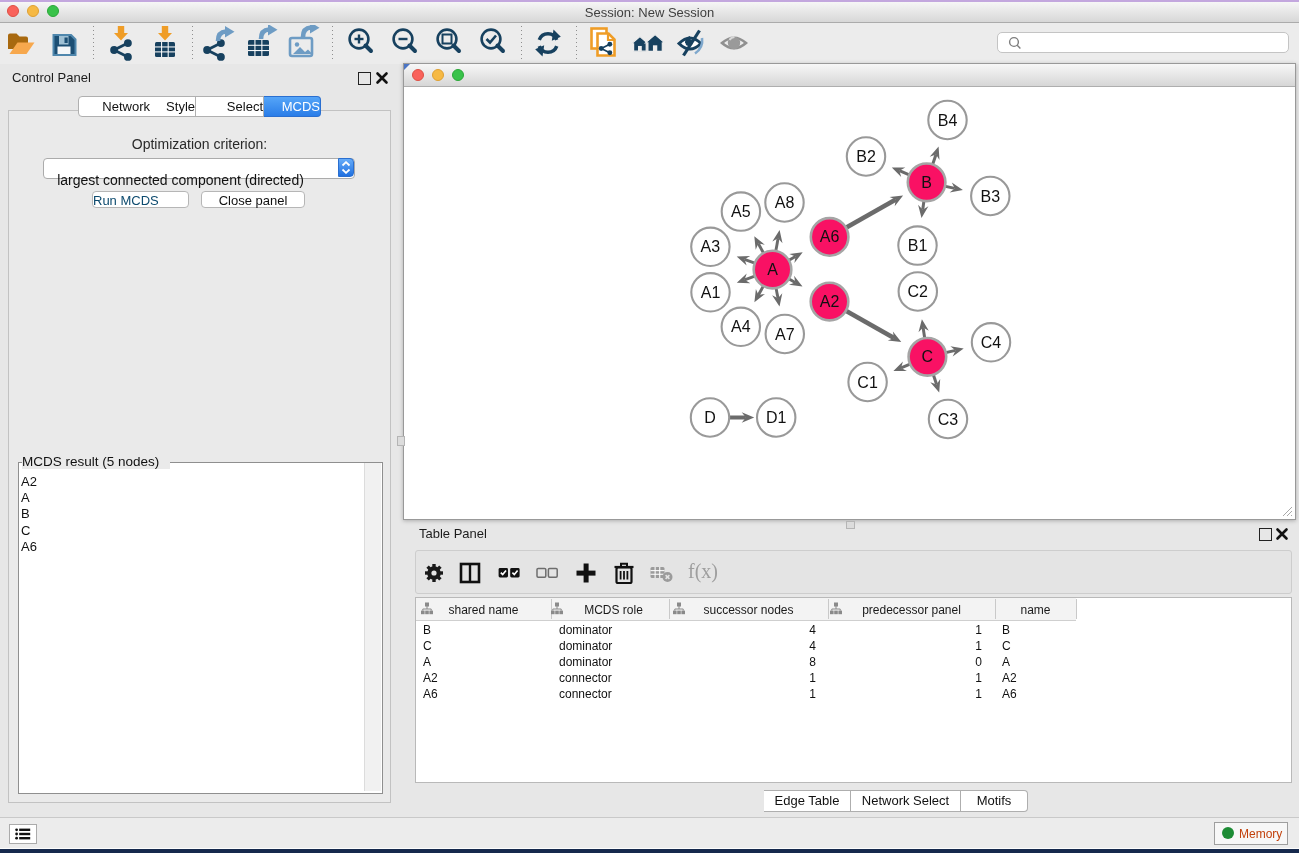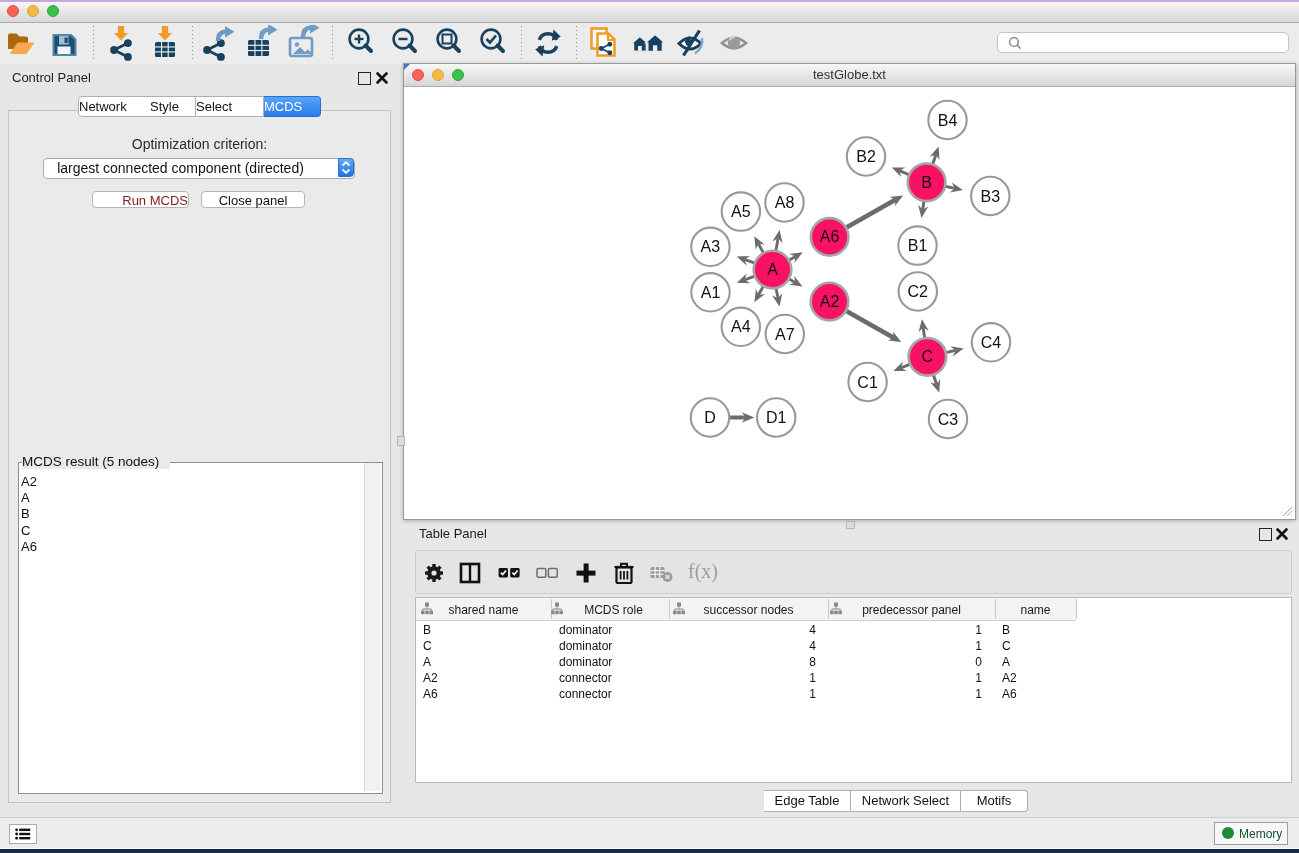--- a/index.html
+++ b/index.html
@@ -1,32 +1,33 @@
 <!DOCTYPE html>
 <html><head><meta charset="utf-8"><style>
 html,body{margin:0;padding:0;width:1299px;height:853px;overflow:hidden;background:#e7e7e7;
 font-family:"Liberation Sans",sans-serif;-webkit-font-smoothing:antialiased}
 .abs{position:absolute}
 .tsep{position:absolute;top:26px;height:34px;width:1px;background-image:repeating-linear-gradient(#8f8f8f 0 1.2px,rgba(0,0,0,0) 1.2px 4px)}
 .light{width:12px;height:12px;border-radius:50%;position:absolute;top:3px;box-sizing:border-box}
-.tab{position:absolute;top:96px;height:19px;line-height:19px;text-align:left;font-size:13px;background:#fff;color:#111;border:1px solid #b0b0b0;border-left:none}
+.tab{position:absolute;top:96px;height:19px;line-height:19px;text-align:right;font-size:13px;background:#fff;color:#111;border:1px solid #b0b0b0;border-left:none}
 .btab{position:absolute;top:0;height:20px;line-height:20px;text-align:center;font-size:13px;background:#fff;color:#111;border:1px solid #aeaeae;border-left:none}
 .trow span{font-size:12px;color:#111}
 .trow{left:0;height:16px;line-height:16px;width:1299px}
 .hlabel{position:absolute;top:600px;height:20px;line-height:20px;font-size:12px;color:#1a1a1a;text-align:center}
 .winbtn{position:absolute;top:72px;width:11px;height:11px;border:1.6px solid #222}
 </style></head>
 <body>
 
 <div class="abs" style="left:0;top:0;width:1299px;height:2px;background:#c3a7de"></div>
 
 <div class="abs" style="left:0;top:2px;width:1299px;height:20px;background:linear-gradient(#f6f6f6,#d7d7d7);border-bottom:1px solid #ababab">
   <div class="light" style="left:7px;background:#f9625b;border:0.5px solid #dd4f44"></div>
   <div class="light" style="left:27px;background:#f6b944;border:0.5px solid #dfa032"></div>
   <div class="light" style="left:47px;background:#39c24a;border:0.5px solid #2aa838"></div>
+  <div class="abs" style="left:0;width:1299px;text-align:center;top:3px;font-size:13px;color:#404040">Session: New Session</div>
 </div>
 
 <div class="abs" style="left:0;top:23px;width:1299px;height:41px;background:#ececec"></div>
 <div class="tsep" style="left:93px"></div>
 <div class="tsep" style="left:192px"></div>
 <div class="tsep" style="left:332px"></div>
 <div class="tsep" style="left:521px"></div>
 <div class="tsep" style="left:576px"></div>
 <svg class="abs" style="left:3px;top:25px" width="34" height="36" viewBox="0 0 34 36">
     <path d="M5 10.5 Q5 8.5 7 8.5 L13.5 8.5 L16.5 11.5 L23 11.5 Q25 11.5 25 13.5 L25 24 L5 24 Z" fill="#a8690f"></path>
@@ -164,40 +165,39 @@
   </svg>
 <div class="abs" style="left:8px;top:110px;width:381px;height:691px;background:#eaeaea;border:1px solid #c2c2c2"></div>
 
 <div class="tab" style="left:78px;width:71px;border-left:1px solid #b0b0b0;border-radius:4px 0 0 4px">Network</div>
 <div class="tab" style="left:150px;width:45px">Style</div>
 <div class="tab" style="left:196px;width:67px">Select</div>
 <div class="tab" style="left:264px;width:56px;background:linear-gradient(#55a5f8,#2a7de8);color:#fff;border-color:#2a6fd0;border-radius:0 4px 4px 0">MCDS</div>
 <div class="abs" style="left:0;top:136px;width:399px;text-align:center;font-size:14px;color:#2a2a2a">Optimization criterion:</div>
 
 <div class="abs" style="left:43px;top:158px;width:310px;height:19px;background:#fff;border:1px solid #ababab;border-radius:4px"></div>
-<div class="abs" style="left:43px;top:158px;width:275px;height:22px;line-height:20px;text-align:center;font-size:14px;color:#111">largest connected component (directed)</div>
+<div class="abs" style="left:43px;top:170px;width:275px;height:22px;line-height:20px;text-align:center;font-size:14px;color:#111">largest connected component (directed)</div>
 <div class="abs" style="left:338px;top:158px;width:16px;height:19px;background:linear-gradient(#66acf9,#2070e0);border:1px solid #2a6fd0;border-radius:0 4px 4px 0;box-sizing:border-box"></div>
 <svg class="abs" style="left:340px;top:161px" width="12" height="13" viewBox="0 0 12 13">
     <path d="M2.5 4.5 L6 1.2 L9.5 4.5 M2.5 8.5 L6 11.8 L9.5 8.5" fill="none" stroke="#fff" stroke-width="1.8"></path>
   </svg>
 
-<div class="abs" style="left:92px;top:191px;width:97px;height:17px;background:#fff;border:1px solid #b6b6b6;border-radius:4px;text-align:right;line-height:17px;font-size:13px;color:#7f1d1d;box-sizing:border-box">Run MCDS</div>
+<div class="abs" style="left:92px;top:191px;width:97px;height:17px;background:#fff;border:1px solid #b6b6b6;border-radius:4px;text-align:left;line-height:17px;font-size:13px;color:#0c4a6e;box-sizing:border-box">Run MCDS</div>
 <div class="abs" style="left:201px;top:191px;width:104px;height:17px;background:#fff;border:1px solid #b6b6b6;border-radius:4px;text-align:center;line-height:17px;font-size:13px;color:#111;box-sizing:border-box">Close panel</div>
 
 <div class="abs" style="left:18px;top:462px;width:363px;height:330px;border:1px solid #8f8f8f;background:#fff"></div>
 <div class="abs" style="left:364px;top:463px;width:16px;height:328px;background:#f1f1f1;border-left:1px solid #dcdcdc"></div>
 <div class="abs" style="left:22px;top:455px;width:148px;height:14px;background:#eaeaea;font-size:13.5px;color:#111;line-height:14px">MCDS result (5 nodes)</div>
 <div class="abs" style="left:21px;top:474px;font-size:13px;color:#111;line-height:16.2px">A2<br>A<br>B<br>C<br>A6</div>
 
 <div class="abs" style="left:403px;top:63px;width:893px;height:457px;background:#fff;border:1px solid #999;box-sizing:border-box;box-shadow:0 1px 4px rgba(0,0,0,0.25)">
   <div style="position:absolute;left:0;top:0;width:100%;height:22px;background:linear-gradient(#f7f7f7,#d6d6d6);border-bottom:1px solid #aeaeae">
     <div class="light" style="left:8px;top:5px;background:#f9625b;border:0.5px solid #dd4f44"></div>
     <div class="light" style="left:28px;top:5px;background:#f6b944;border:0.5px solid #dfa032"></div>
     <div class="light" style="left:48px;top:5px;background:#39c24a;border:0.5px solid #2aa838"></div>
-    <div style="position:absolute;left:0;width:100%;top:3px;text-align:center;font-size:13px;color:#333">testGlobe.txt</div>
   </div>
   <svg style="position:absolute;left:0;top:0" width="6" height="6" viewBox="0 0 6 6">
       <polygon points="0,0 6,0 0,6" fill="#4a74c4"></polygon>
     </svg>
   <svg style="position:absolute;right:2px;bottom:2px" width="12" height="12" viewBox="0 0 12 12">
       <g stroke="#a8a8a8" stroke-width="1">
         <line x1="2" y1="11" x2="11" y2="2"></line>
         <line x1="6" y1="11" x2="11" y2="6"></line>
         <line x1="10" y1="11" x2="11" y2="10"></line>
       </g>
@@ -455,14 +455,14 @@
       <circle cx="1.6" cy="1.8" r="1.4"></circle>
       <circle cx="1.6" cy="6" r="1.4"></circle>
       <circle cx="1.6" cy="10.2" r="1.4"></circle>
       <rect x="4.2" y="0.6" width="11" height="2.4"></rect>
       <rect x="4.2" y="4.8" width="11" height="2.4"></rect>
       <rect x="4.2" y="9" width="11" height="2.4"></rect>
     </g>
   </svg>
 <div class="abs" style="left:1214px;top:822px;width:74px;height:23px;background:#f7f7f7;border:1px solid #9e9e9e;box-sizing:border-box"></div>
 <div class="abs" style="left:1222px;top:827px;width:12px;height:12px;border-radius:50%;background:#1d8c35"></div>
-<div class="abs" style="left:1239px;top:827px;font-size:12px;color:#14532d">Memory</div>
+<div class="abs" style="left:1239px;top:827px;font-size:12px;color:#c2410c">Memory</div>
 <div class="abs" style="left:0;top:848px;width:1299px;height:1.5px;background:#fdfdfd"></div>
 <div class="abs" style="left:0;top:849px;width:1299px;height:4px;background:#16294d"></div>
 </body></html>

